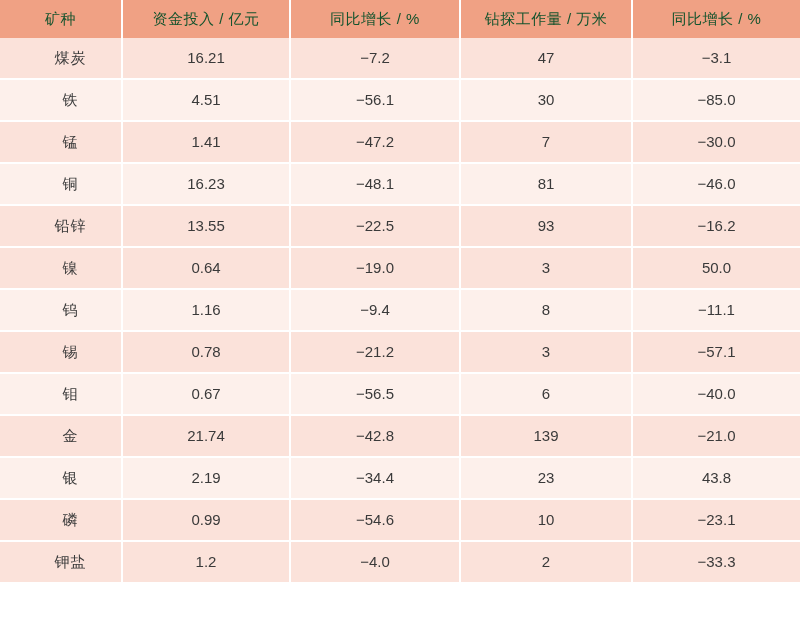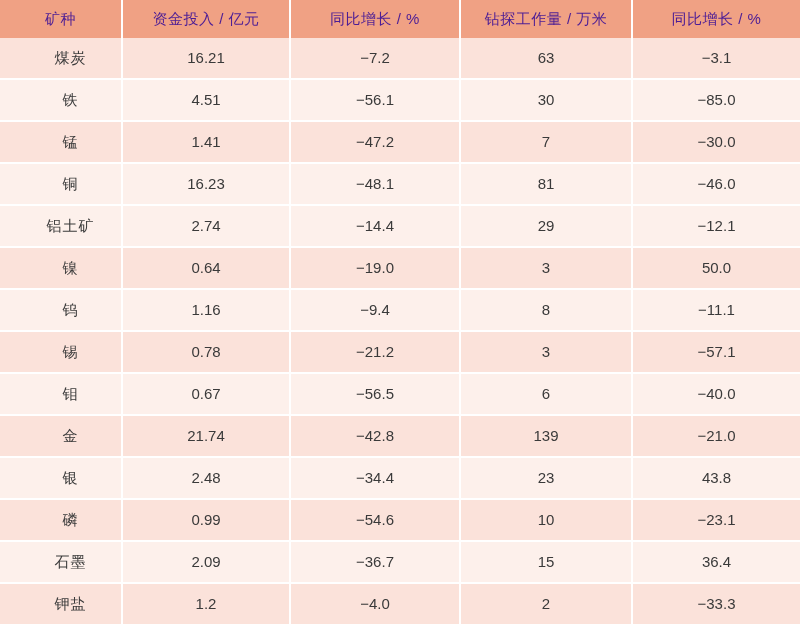--- a/index.html
+++ b/index.html
@@ -23,21 +23,21 @@
     table-layout: fixed;
   }
   table.data-table col.c0 { width: 122px; }
   table.data-table col.c1 { width: 168px; }
   table.data-table col.c2 { width: 170px; }
   table.data-table col.c3 { width: 172px; }
   table.data-table col.c4 { width: 168px; }
 
   table.data-table thead th {
     background: #f0a184;
-    color: #4c1d95;
+    color: #14532d;
     font-size: 15px;
     font-weight: normal;
     height: 38px;
     line-height: 38px;
     padding: 0;
     text-align: center;
     border-right: 2px solid #ffffff;
     letter-spacing: 0.5px;
   }
   table.data-table thead th:last-child { border-right: none; }
@@ -78,21 +78,21 @@
         <th>同比增长 / %</th>
         <th>钻探工作量 / 万米</th>
         <th>同比增长 / %</th>
       </tr>
     </thead>
     <tbody id="table-body">
       <tr class="row-even">
         <td class="col-name">煤炭</td>
         <td>16.21</td>
         <td>−7.2</td>
-        <td>63</td>
+        <td>47</td>
         <td>−3.1</td>
       </tr>
       <tr class="row-odd">
         <td class="col-name">铁</td>
         <td>4.51</td>
         <td>−56.1</td>
         <td>30</td>
         <td>−85.0</td>
       </tr>
       <tr class="row-even">
@@ -102,26 +102,26 @@
         <td>7</td>
         <td>−30.0</td>
       </tr>
       <tr class="row-odd">
         <td class="col-name">铜</td>
         <td>16.23</td>
         <td>−48.1</td>
         <td>81</td>
         <td>−46.0</td>
       </tr>
-      <tr class="row-odd">
-        <td class="col-name">铝土矿</td>
-        <td>2.74</td>
-        <td>−14.4</td>
-        <td>29</td>
-        <td>−12.1</td>
+      <tr class="row-even">
+        <td class="col-name">铅锌</td>
+        <td>13.55</td>
+        <td>−22.5</td>
+        <td>93</td>
+        <td>−16.2</td>
       </tr>
       <tr class="row-even">
         <td class="col-name">镍</td>
         <td>0.64</td>
         <td>−19.0</td>
         <td>3</td>
         <td>50.0</td>
       </tr>
       <tr class="row-odd">
         <td class="col-name">钨</td>
@@ -146,38 +146,31 @@
       </tr>
       <tr class="row-even">
         <td class="col-name">金</td>
         <td>21.74</td>
         <td>−42.8</td>
         <td>139</td>
         <td>−21.0</td>
       </tr>
       <tr class="row-odd">
         <td class="col-name">银</td>
-        <td>2.48</td>
+        <td>2.19</td>
         <td>−34.4</td>
         <td>23</td>
         <td>43.8</td>
       </tr>
       <tr class="row-even">
         <td class="col-name">磷</td>
         <td>0.99</td>
         <td>−54.6</td>
         <td>10</td>
         <td>−23.1</td>
-      </tr>
-      <tr class="row-odd">
-        <td class="col-name">石墨</td>
-        <td>2.09</td>
-        <td>−36.7</td>
-        <td>15</td>
-        <td>36.4</td>
       </tr>
       <tr class="row-even">
         <td class="col-name">钾盐</td>
         <td>1.2</td>
         <td>−4.0</td>
         <td>2</td>
         <td>−33.3</td>
       </tr>
     </tbody>
   </table>

